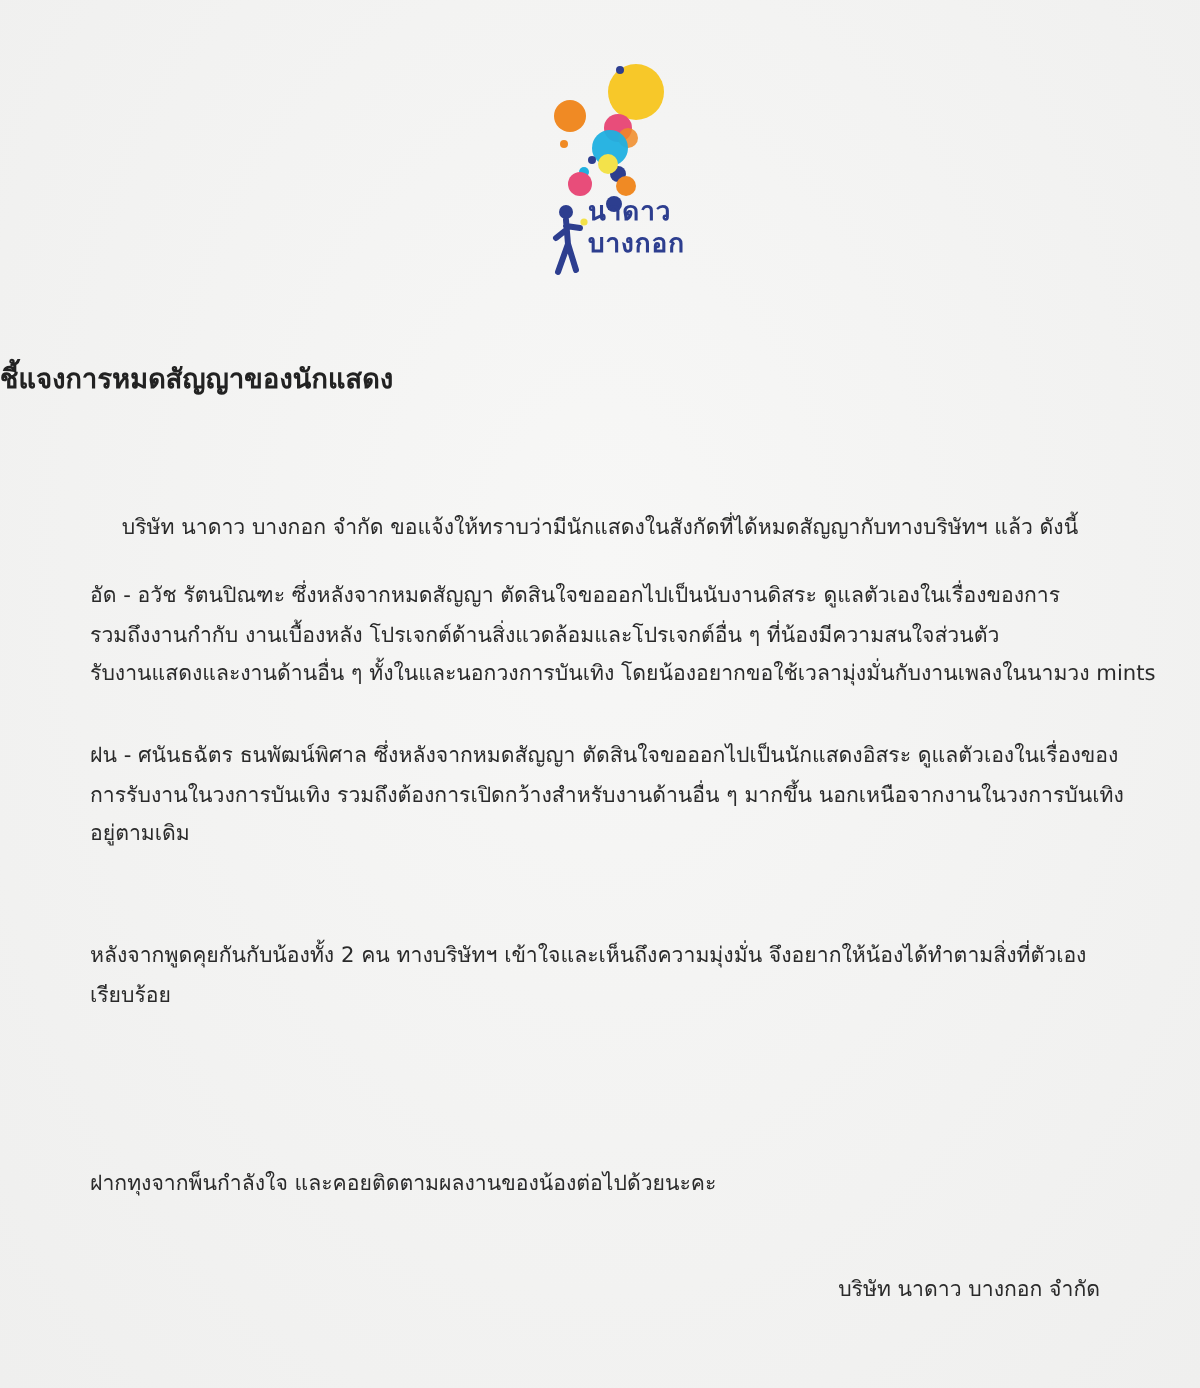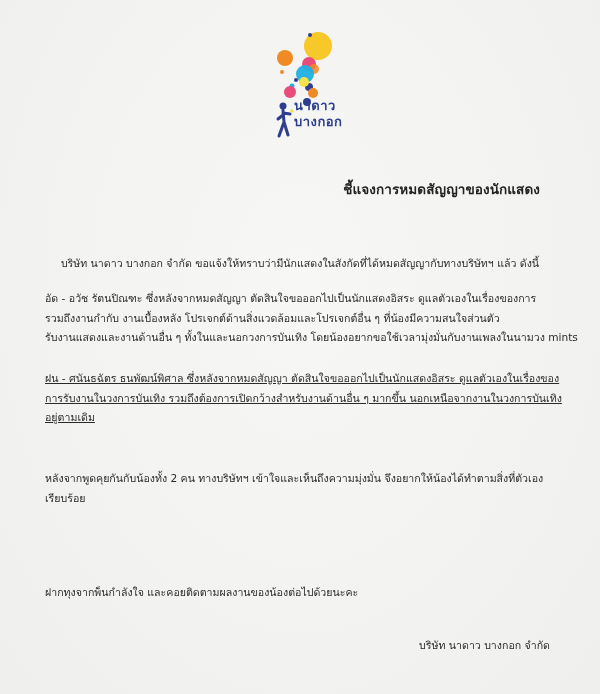--- a/index.html
+++ b/index.html
@@ -40,21 +40,21 @@
       font-weight: 600;
     }
     .logo-text.line1 { top: 76px; }
     .logo-text.line2 { top: 92px; }
 
     .title {
       position: absolute;
       top: 178px;
       left: 0;
       width: 540px;
-      text-align: right;
+      text-align: left;
       font-size: 13.5px;
       font-weight: bold;
       color: #222;
       letter-spacing: 0.1px;
     }
     .intro {
       position: absolute;
       top: 255px;
       left: 0;
       width: 600px;
@@ -68,21 +68,21 @@
       width: 530px;
       font-size: 10.6px;
       line-height: 19.5px;
       color: #2a2a2a;
     }
     .para .line {
       display: block;
       white-space: nowrap;
     }
     .p1 { top: 289px; }
-    .p2 { top: 369px; text-decoration: underline; }
+    .p2 { top: 369px; }
     .p3 { top: 469px; }
     .p4 { top: 544px; }
     .p5 { top: 583px; }
 
     .signature {
       position: absolute;
       right: 50px;
       top: 636px;
       text-align: center;
       font-size: 10.6px;
@@ -120,21 +120,21 @@
     </svg>
     <span class="logo-text line1">นาดาว</span>
     <span class="logo-text line2">บางกอก</span>
   </div>
 
   <div class="title">ชี้แจงการหมดสัญญาของนักแสดง</div>
 
   <div class="intro">บริษัท นาดาว บางกอก จำกัด ขอแจ้งให้ทราบว่ามีนักแสดงในสังกัดที่ได้หมดสัญญากับทางบริษัทฯ แล้ว ดังนี้</div>
 
   <div class="para p1">
-    <span class="line">อัด - อวัช รัตนปิณฑะ ซึ่งหลังจากหมดสัญญา ตัดสินใจขอออกไปเป็นนักแสดงอิสระ ดูแลตัวเองในเรื่องของการ</span>
+    <span class="line">อัด - อวัช รัตนปิณฑะ ซึ่งหลังจากหมดสัญญา ตัดสินใจขอออกไปเป็นนับงานดิสระ ดูแลตัวเองในเรื่องของการ</span>
     <span class="line">รวมถึงงานกำกับ งานเบื้องหลัง โปรเจกต์ด้านสิ่งแวดล้อมและโปรเจกต์อื่น ๆ ที่น้องมีความสนใจส่วนตัว</span>
     <span class="line">รับงานแสดงและงานด้านอื่น ๆ ทั้งในและนอกวงการบันเทิง โดยน้องอยากขอใช้เวลามุ่งมั่นกับงานเพลงในนามวง mints</span>
   </div>
 
   <div class="para p2">
     <span class="line">ฝน - ศนันธฉัตร ธนพัฒน์พิศาล ซึ่งหลังจากหมดสัญญา ตัดสินใจขอออกไปเป็นนักแสดงอิสระ ดูแลตัวเองในเรื่องของ</span>
     <span class="line">การรับงานในวงการบันเทิง รวมถึงต้องการเปิดกว้างสำหรับงานด้านอื่น ๆ มากขึ้น นอกเหนือจากงานในวงการบันเทิง</span>
     <span class="line">อยู่ตามเดิม</span>
   </div>
 

